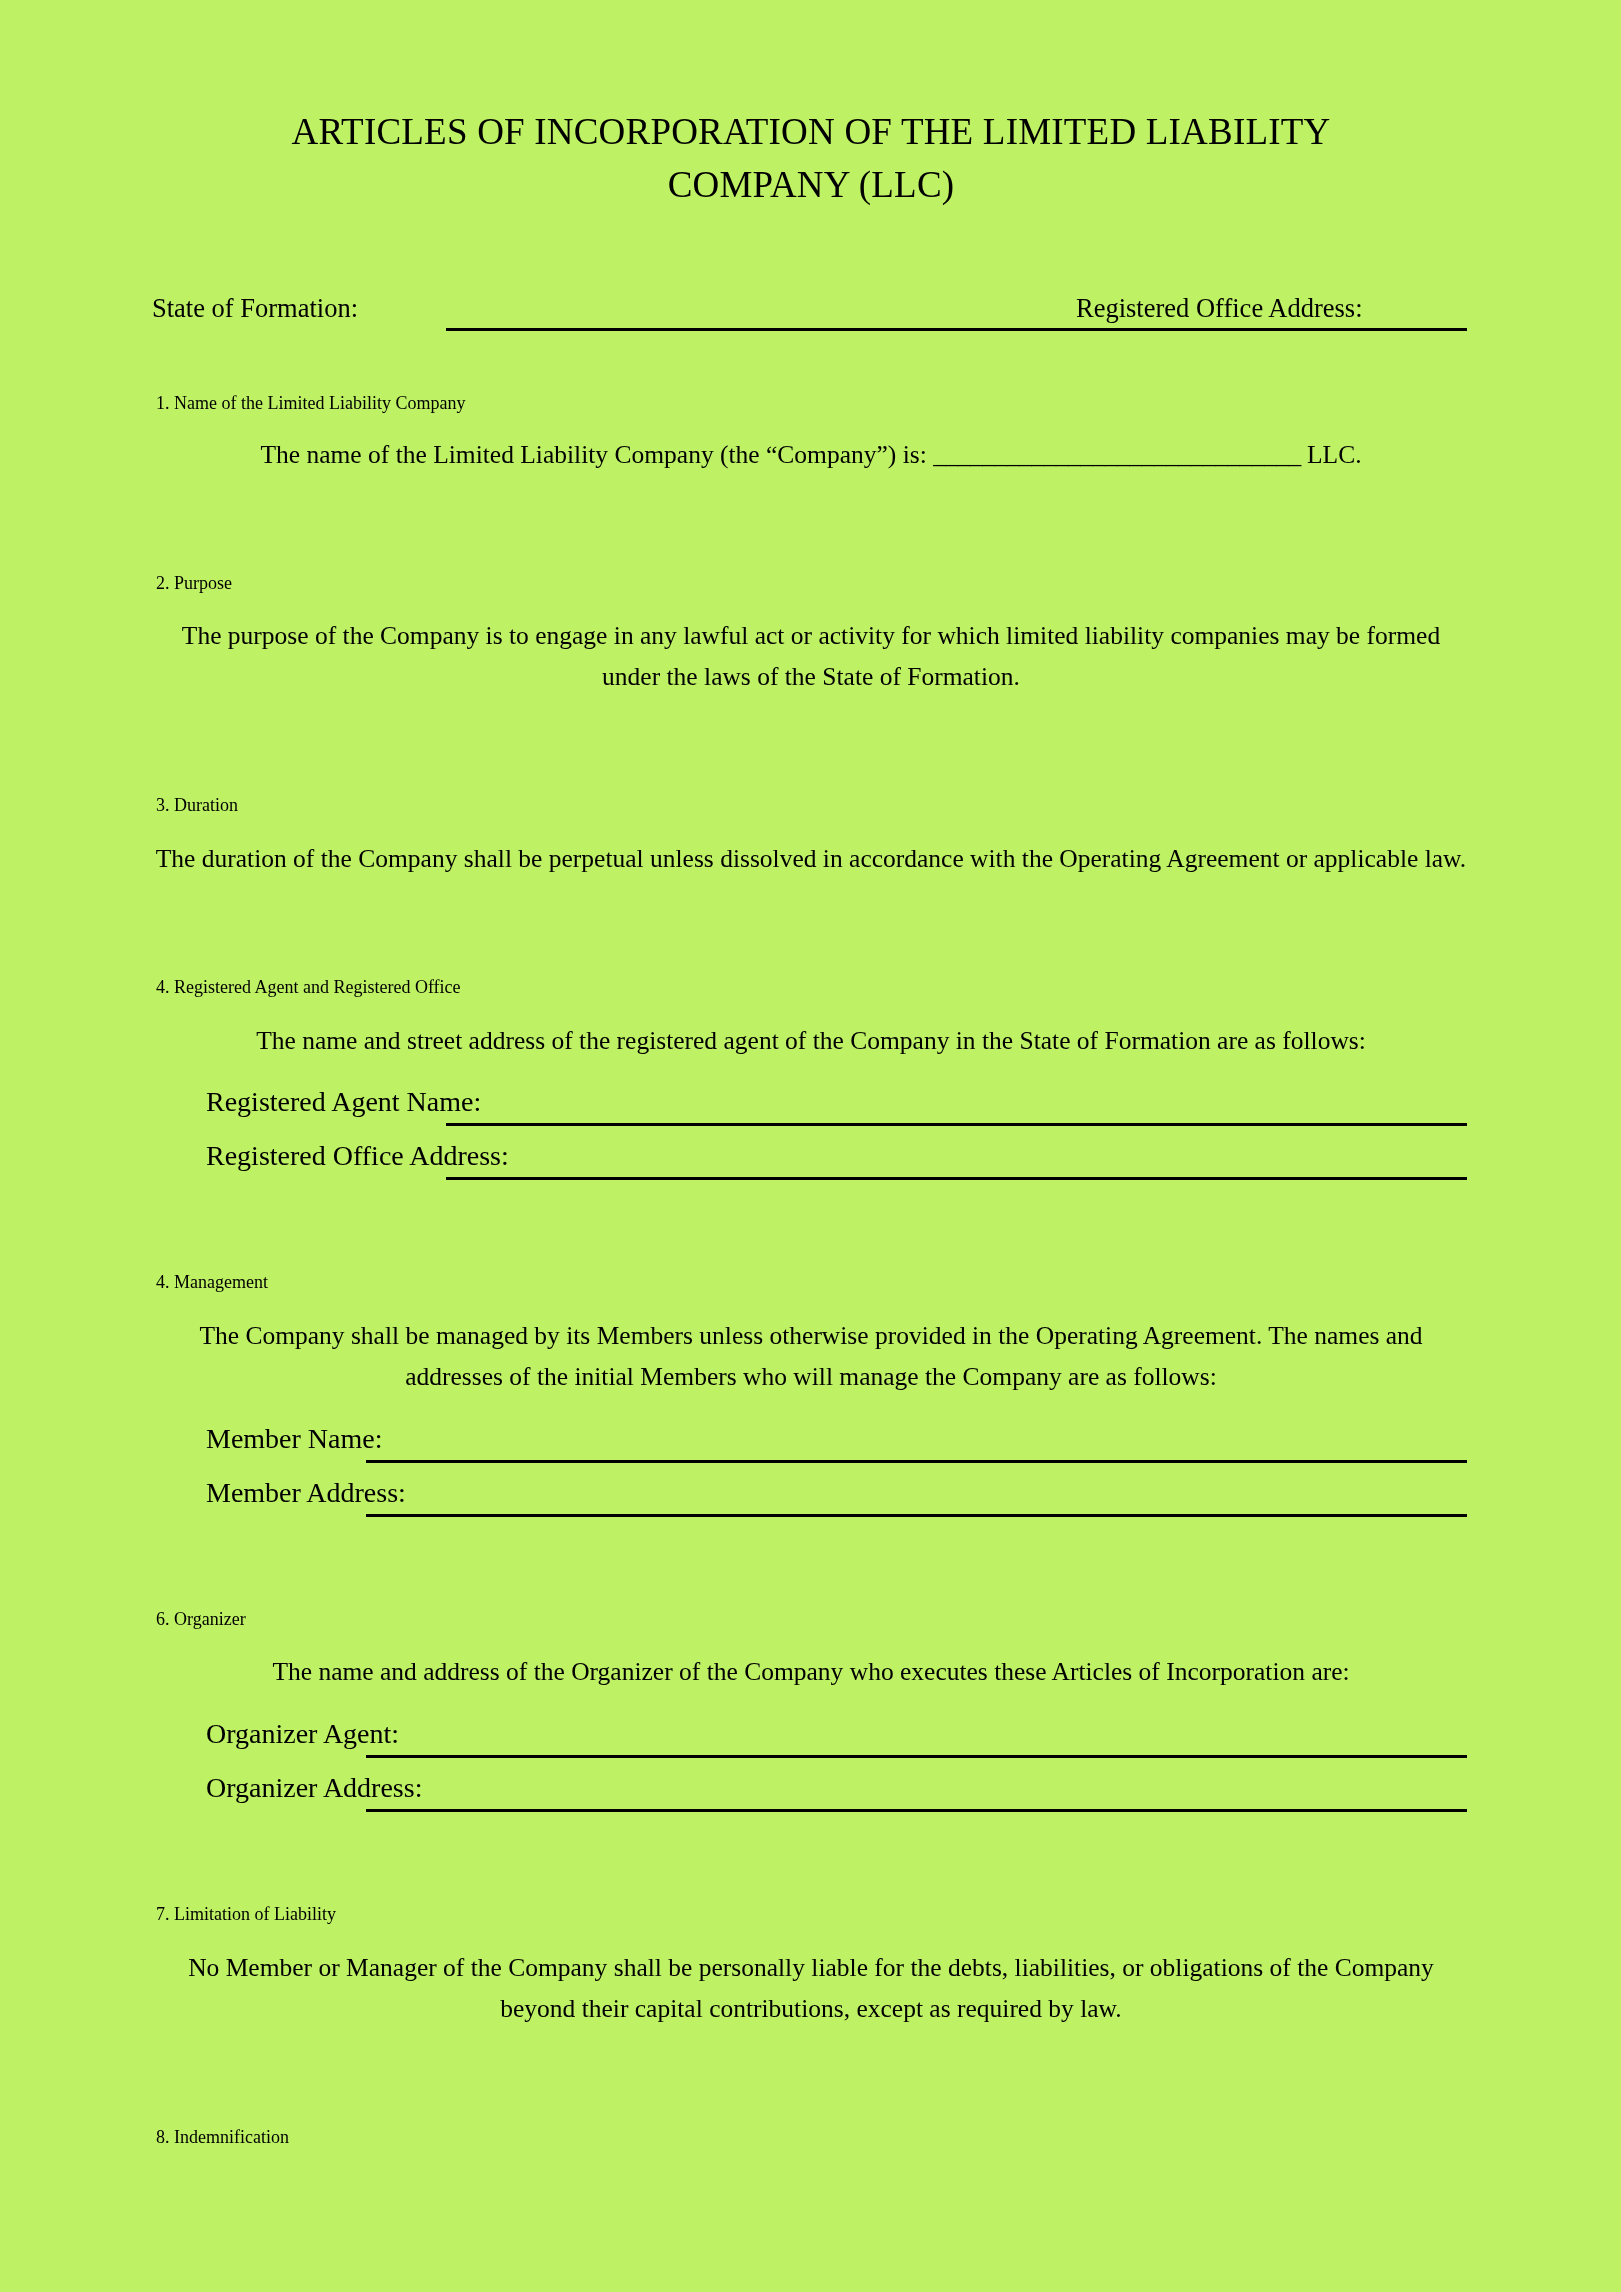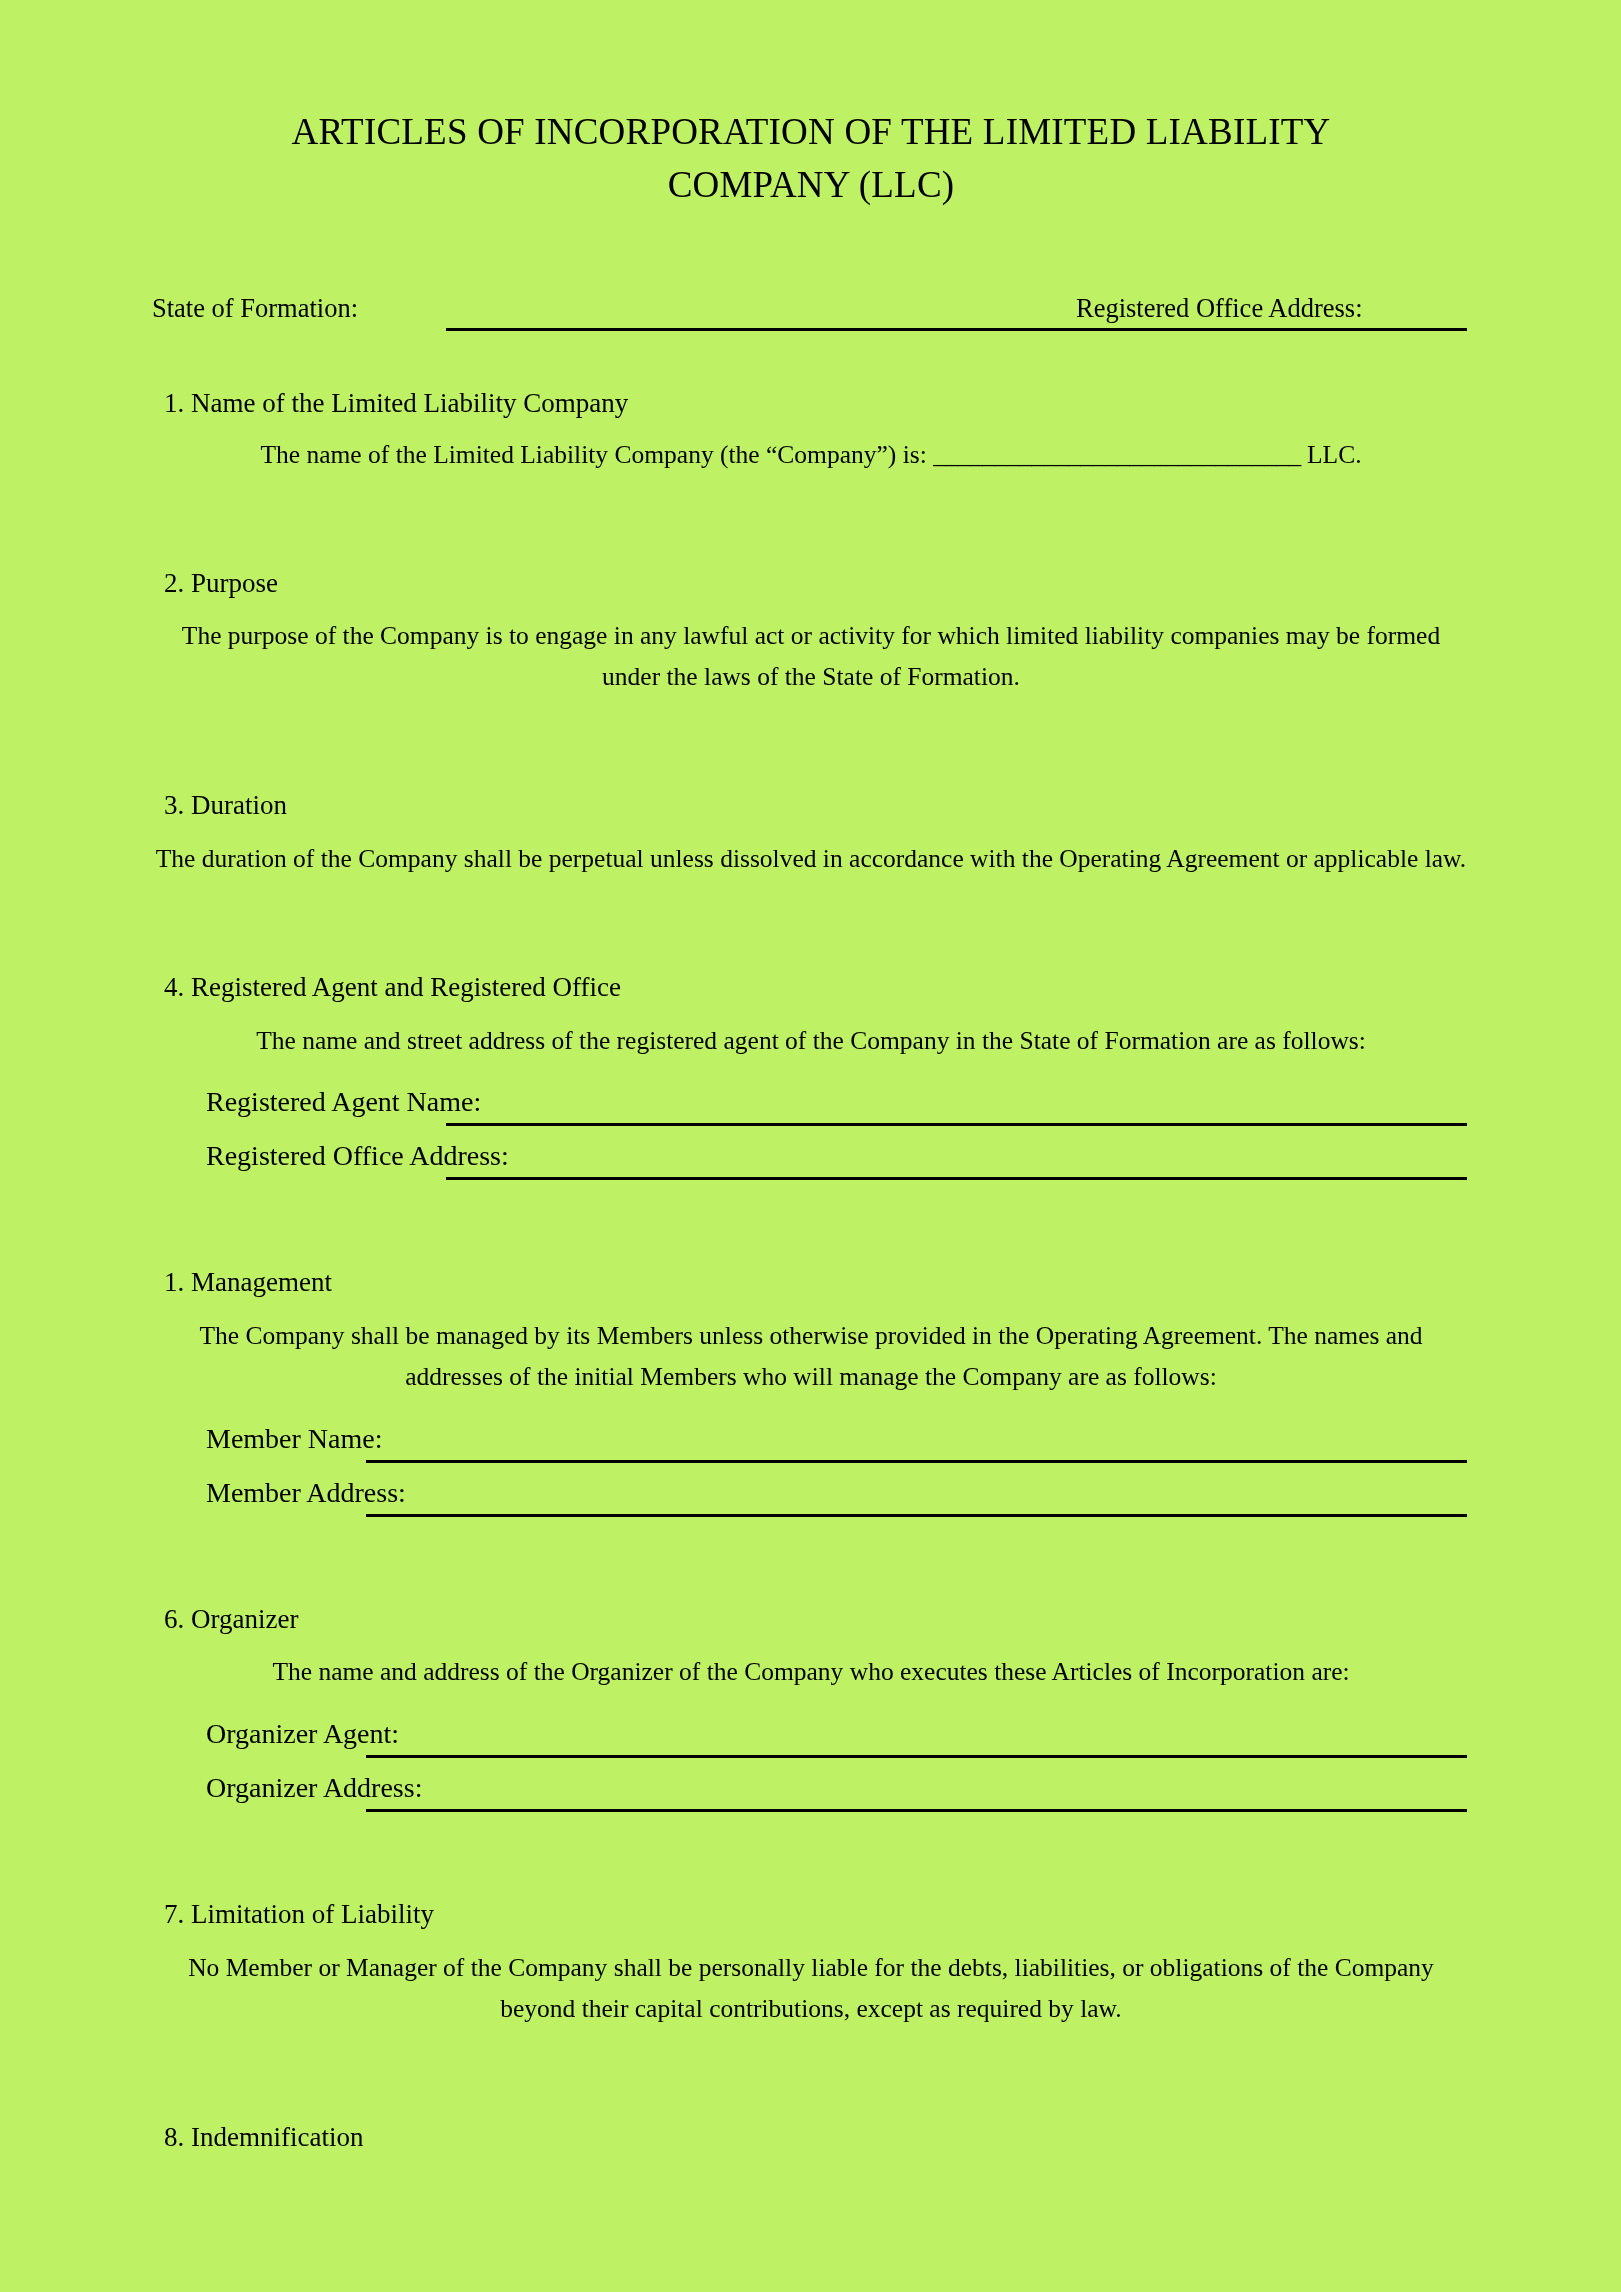--- a/index.html
+++ b/index.html
@@ -67,24 +67,24 @@
     right: 2.9px;
     top: 37px;
     border-bottom: 3.9px solid #000000;
   }
 
   
   .section {
     margin-top: 0;
   }
   .sec-heading {
-    font-size: 27px;
+    font-size: 18px;
     line-height: 33px;
     font-weight: normal;
-    margin: 12px;
+    margin: 4px;
     white-space: nowrap;
   }
   .sec-body {
     font-size: 25.5px;
     line-height: 41px;
     margin: 0;
     text-align: center;
   }
   .blank-inline {
     letter-spacing: -0.5px;
@@ -165,21 +165,21 @@
           <span class="field-rule"></span>
         </div>
         <div class="field-row indent-a">
           <span class="field-label">Registered Office Address:</span>
           <span class="field-rule"></span>
         </div>
       </div>
     </div>
 
     <div class="section">
-      <p class="sec-heading gap-sec-tight">1. Management</p>
+      <p class="sec-heading gap-sec-tight">4. Management</p>
       <p class="sec-body gap-body">The Company shall be managed by its Members unless otherwise provided in the Operating Agreement. The names and addresses of the initial Members who will manage the Company are as follows:</p>
       <div class="fields">
         <div class="field-row indent-b">
           <span class="field-label">Member Name:</span>
           <span class="field-rule"></span>
         </div>
         <div class="field-row indent-b">
           <span class="field-label">Member Address:</span>
           <span class="field-rule"></span>
         </div>

